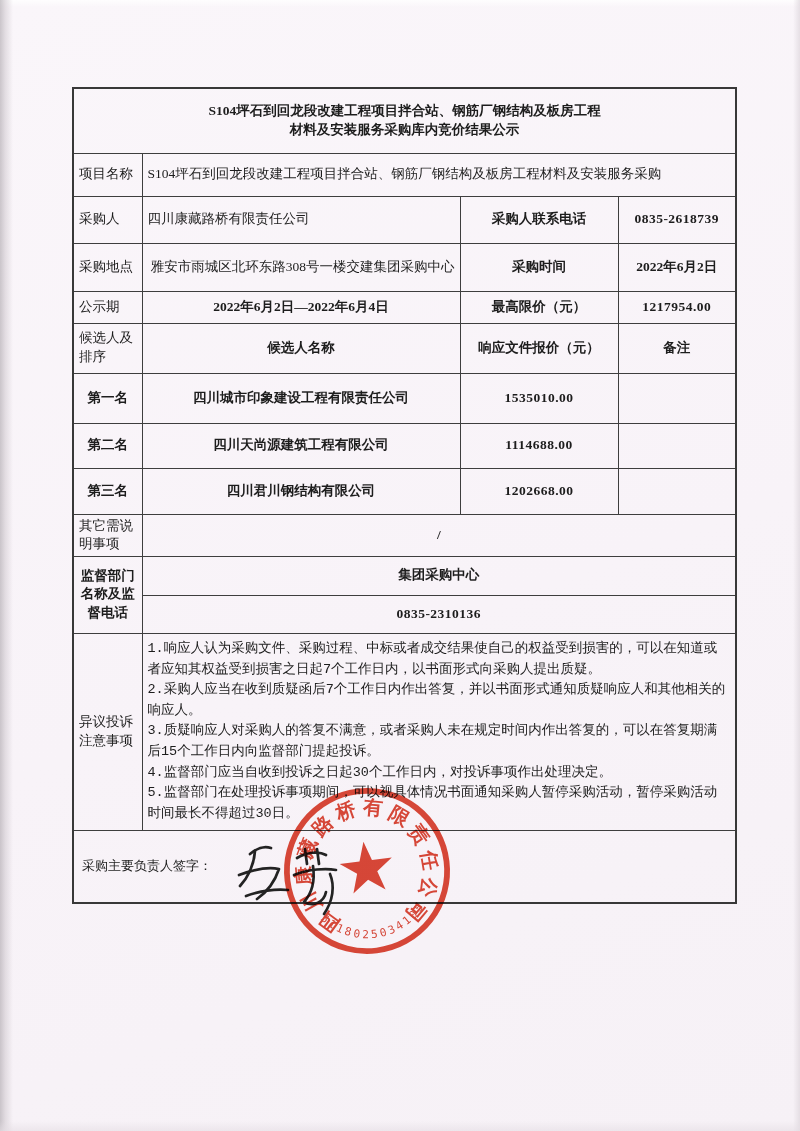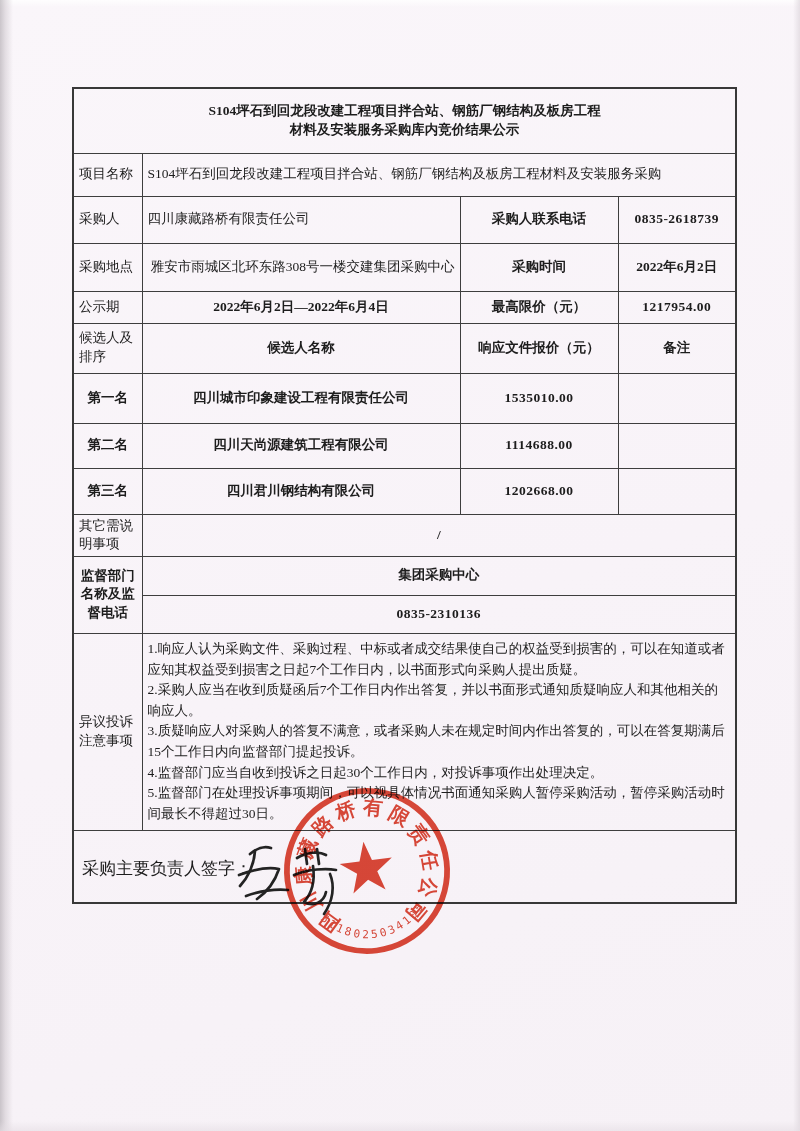--- a/index.html
+++ b/index.html
@@ -28,24 +28,24 @@
     border:1.5px solid #3e3e3e;
     font-size:13.5px; color:#1d1d1d; line-height:1.38;
     padding:2px 5px; vertical-align:middle;
     word-break:break-all;
   }
   .title-cell { text-align:center; font-weight:bold; font-size:17.5px; line-height:1.62; color:#151515; }
   .c  { text-align:center;font-weight:bold; }
   .lab{ padding:2px 4px; }
   .num{ letter-spacing:.5px;text-align:center; }
   .tight-right { padding-right:15px;text-align:right; }
-  .obj-cell { padding:6px 9px; vertical-align:middle; }
+  .obj-cell { padding:6px 9px; vertical-align:middle;font-family:Liberation Mono, monospace; }
   .obj-cell .item { line-height:1.52; }
   .sig-cell { position:relative; }
-  .sig-label { position:absolute; left:8px; top:26px; font-size:17px; color:#1d1d1d; }
+  .sig-label { position:absolute; left:8px; top:26px; font-size:13px; color:#1d1d1d; }
 
   .stamp { position:absolute; left:278px; top:782px; width:178px; height:178px;
            mix-blend-mode:multiply; opacity:.92; }
   .stamp svg { width:100%; height:100%; }
   .signature { position:absolute; left:234px; top:838px; width:118px; height:88px; }
   .signature svg { width:100%; height:100%; }
 </style>
 </head>
 <body>
 

